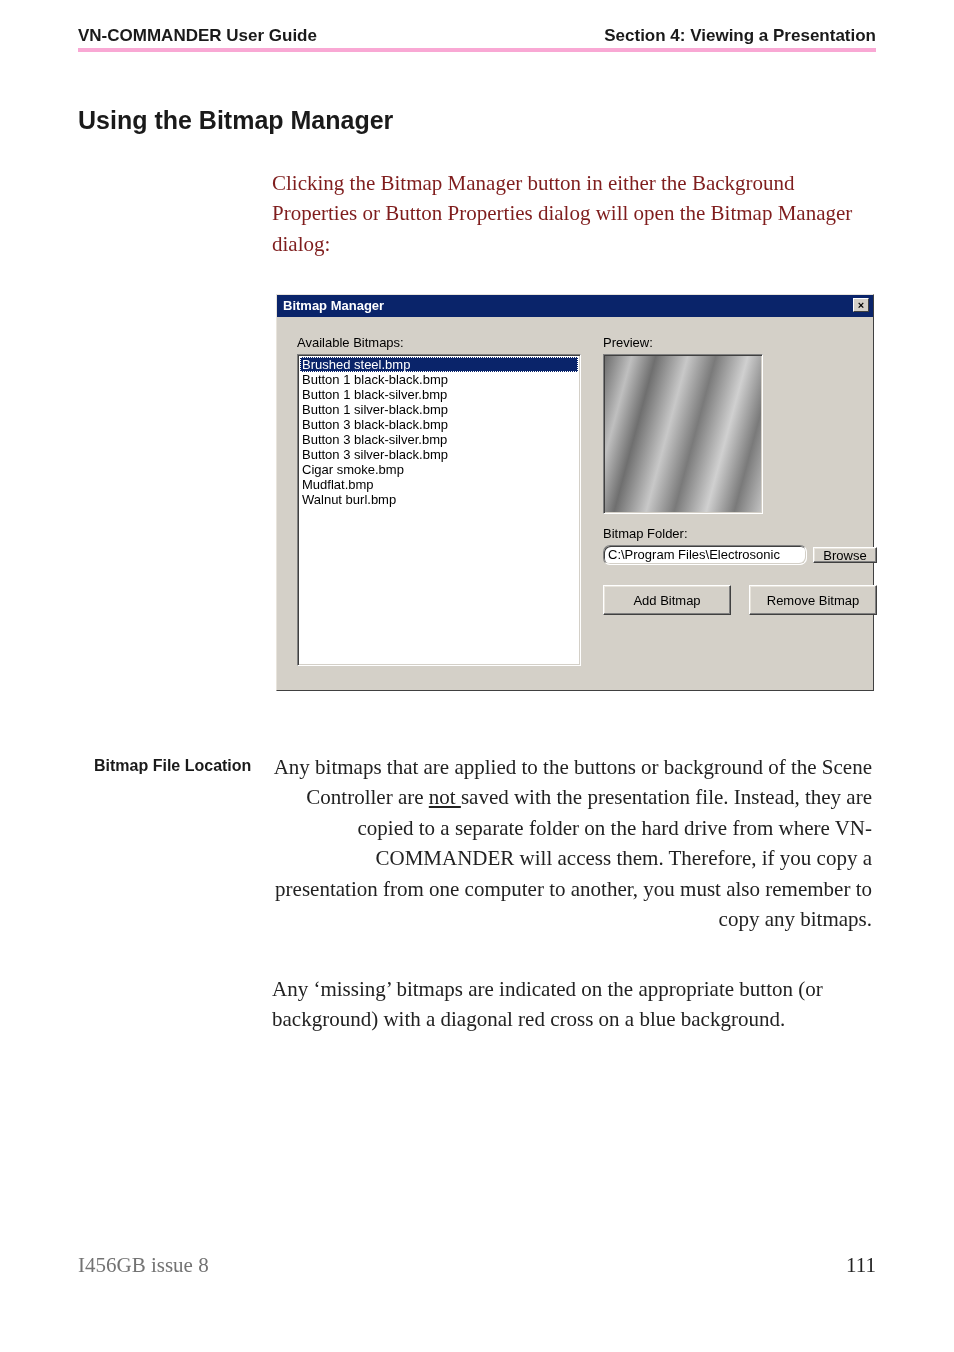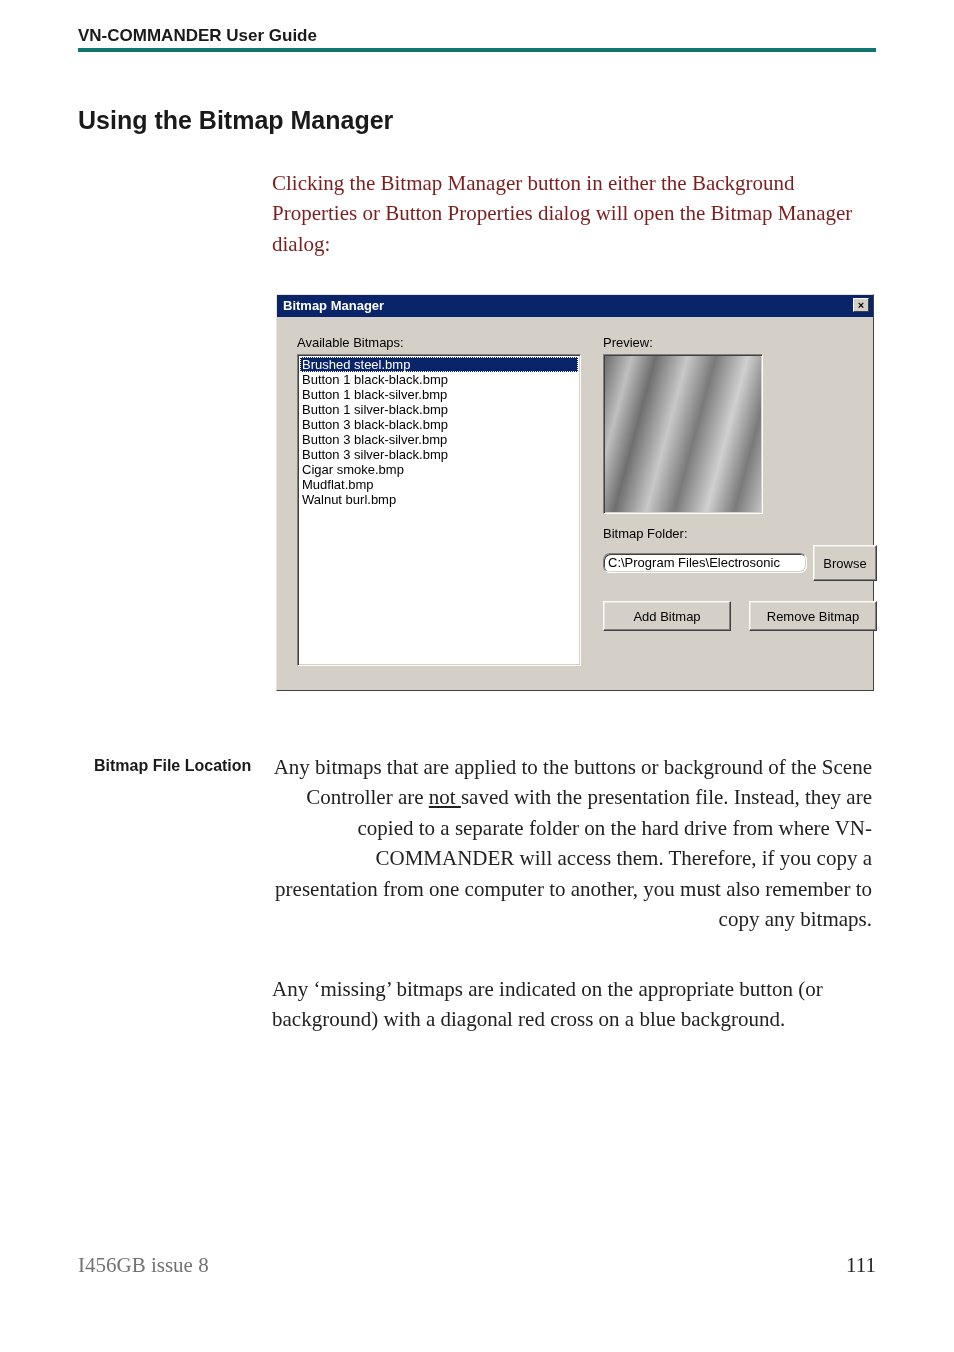--- a/index.html
+++ b/index.html
@@ -8,21 +8,21 @@
     width: 954px;
     height: 1352px;
     background: #ffffff;
     font-family: Georgia, "Times New Roman", serif;
     color: #000;
     position: relative;
   }
   .header-bar {
     position: absolute;
     left: 78px; right: 78px; top: 26px;
-    border-bottom: 4px solid #0f766e;
+    border-bottom: 4px solid #f9a8d4;
     display: flex;
     justify-content: space-between;
     font-family: Arial, Helvetica, sans-serif;
     font-weight: bold;
     font-size: 17px;
     color: #1a1a1a;
     padding-bottom: 2px;
   }
   .page-title {
     position: absolute;
@@ -141,21 +141,21 @@
     border-top: 1px solid #fff;
     border-left: 1px solid #fff;
     border-right: 1px solid #404040;
     border-bottom: 1px solid #404040;
     box-shadow: inset -1px -1px 0 #808080, inset 1px 1px 0 #e8e4dc;
     font-size: 13px;
     text-align: center;
     cursor: default;
     display: flex; align-items: center; justify-content: center;
   }
-  .btn-small { width: 64px; height: 36px; }
+  .btn-small { width: 64px; height: 16px; }
   .btn-big { width: 128px; height: 30px; }
   .btn-row { display: flex; gap: 18px; margin-top: 20px; }
   
   .section-label {
     position: absolute;
     left: 94px;
     font-family: Arial, Helvetica, sans-serif;
     font-weight: bold;
     font-size: 16px;
     color: #1a1a1a;
@@ -178,20 +178,21 @@
     position: absolute;
     right: 78px; bottom: 74px;
     font-size: 21px; color: #222;
   }
 </style>
 </head>
 <body>
 
 <div class="header-bar">
   <span>VN-COMMANDER User Guide</span>
+  <span>Section 4: Viewing a Presentation</span>
 </div>
 
 <div class="page-title">Using the Bitmap Manager</div>
 
 <div class="intro">Clicking the Bitmap Manager button in either the Background Properties or Button Properties dialog will open the Bitmap Manager dialog:</div>
 
 <div class="dialog">
   <div class="titlebar">
     <span>Bitmap Manager</span>
     <span class="close-btn">×</span>

